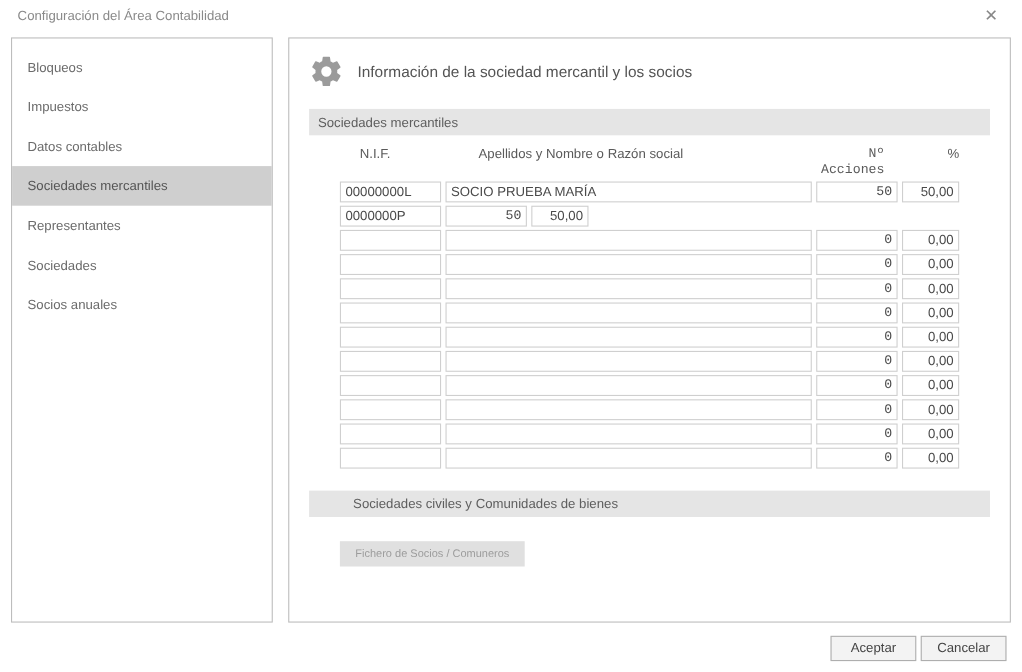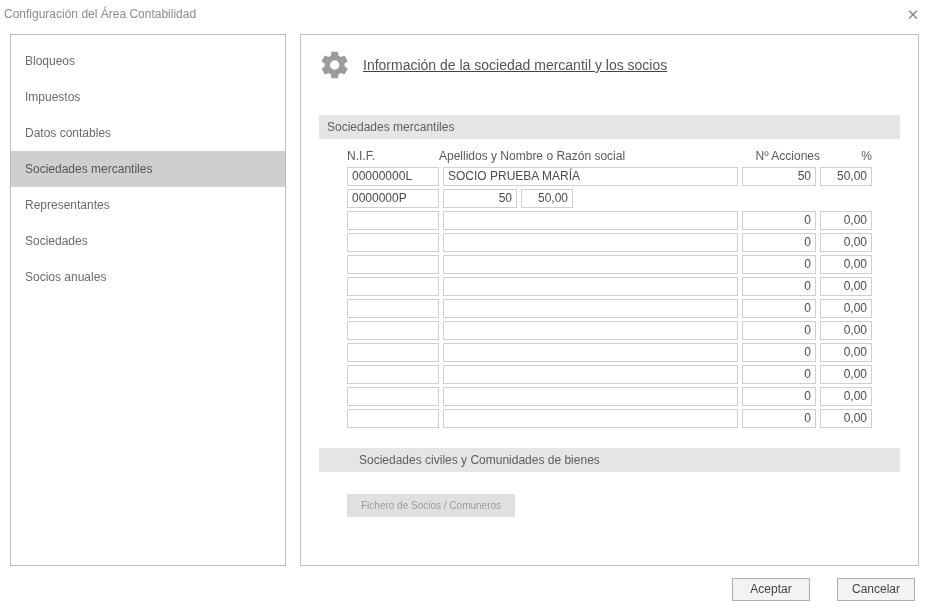--- a/index.html
+++ b/index.html
@@ -10,33 +10,33 @@
     background: #ffffff;
     color: #444;
     width: 929px;
     height: 611px;
     overflow: hidden;
   }
   .titlebar {
     height: 28px;
     display: flex;
     align-items: center;
-    padding: 0 4px;
+    padding: 0 16px;
     color: #8a8a8a;
   }
   .titlebar .title { flex: 1; }
   .titlebar .close { width: 24px; text-align: center; color: #888; font-size: 15px; line-height: 1; cursor: default; }
   .content {
     display: flex;
     padding: 6px 10px 8px 10px;
     gap: 14px;
     height: 546px;
   }
   .sidebar {
-    width: 276px;
+    width: 238px;
     border: 1px solid #bdbdbd;
     padding: 8px 0;
     background: #fff;
   }
   .side-item {
     padding: 0 14px;
     height: 36px;
     display:flex;
     align-items:center;
     color: #6b6b6b;
@@ -50,41 +50,41 @@
     flex: 1;
     border: 1px solid #bdbdbd;
     padding: 14px 18px 14px 18px;
     background: #fff;
     overflow:hidden;
   }
   .heading-row {
     display:flex;
     align-items:center;
     gap: 12px;
-    margin-bottom: 34px;
-    text-decoration: underline;
+    margin-bottom: 18px;
   }
   .gear { width:32px; height:32px; color:#9b9b9b; flex:0 0 auto; }
   .heading-text { font-size: 14px; color: #545454; }
   .section-bar {
     background: #e5e5e5;
     padding: 5px 8px;
     color: #5e5e5e;
     margin-bottom: 10px;
   }
   .table-wrap { padding: 0 28px 0 28px; }
   .thead {
     display:flex;
-    gap: 0;
+    gap: 16px;
     color:#5a5a5a;
     padding-bottom: 4px;
+    margin-left: 18px;
   }
   .col-nif { width: 92px; }
   .col-name { flex: 1; }
-  .col-acc { width: 74px; text-align:right; }
+  .col-acc { width: 74px; text-align:right;font-family:Liberation Mono, monospace; }
   .col-pct { width: 52px; text-align:right; }
   .trow {
     display:flex;
     gap: 4px;
     margin-bottom: 3px;
   }
   .cell {
     border: 1px solid #cfcfcf;
     height: 19px;
     padding: 1px 4px;
@@ -101,21 +101,21 @@
     display:inline-block;
     background:#e0e0e0;
     color:#9c9c9c;
     padding: 6px 14px;
     margin: 12px 0 0 28px;
     font-size:10px;
   }
   .footer {
     display:flex;
     justify-content:flex-end;
-    gap: 27px;
+    gap: 4px;
     padding: 4px 14px 0 0;
   }
   .btn {
     min-width: 78px;
     height: 23px;
     border: 1px solid #aeaeae;
     background: #f3f3f3;
     text-align:center;
     line-height: 21px;
     color:#444;

